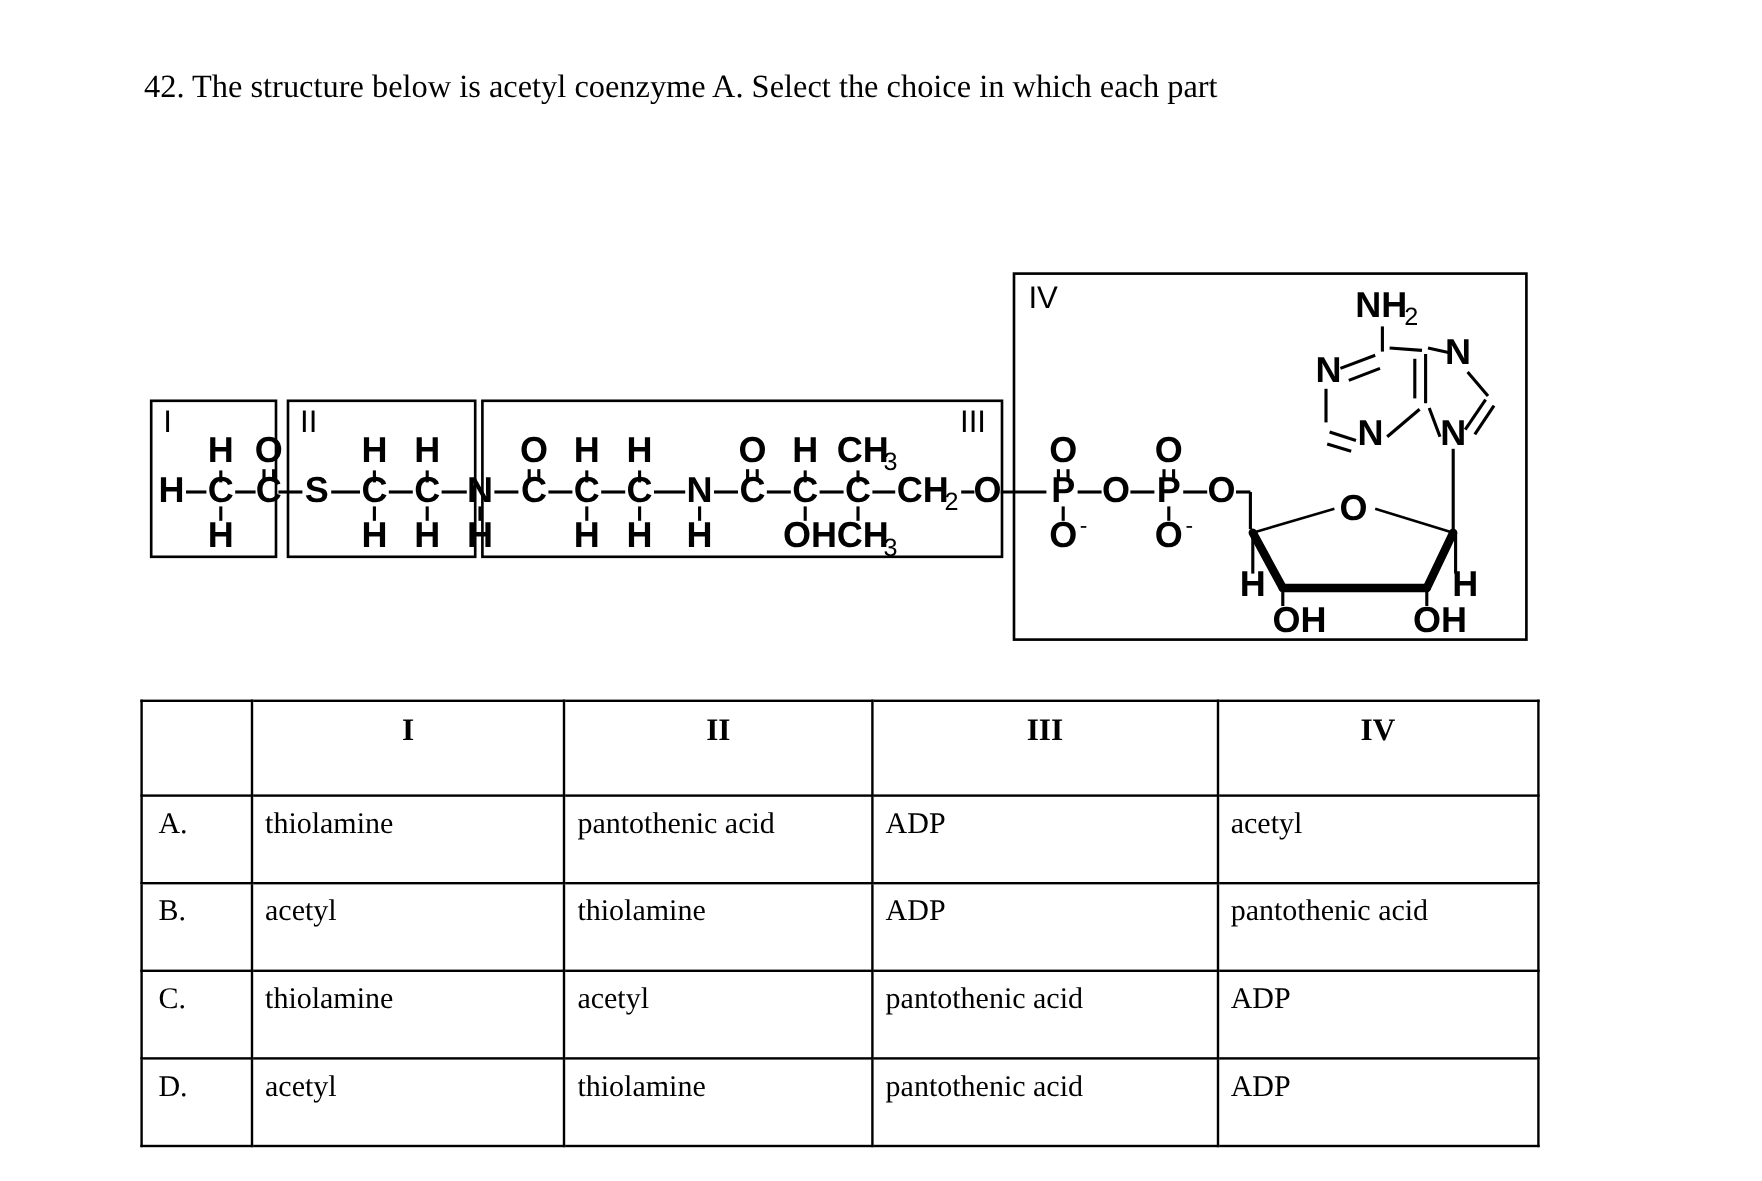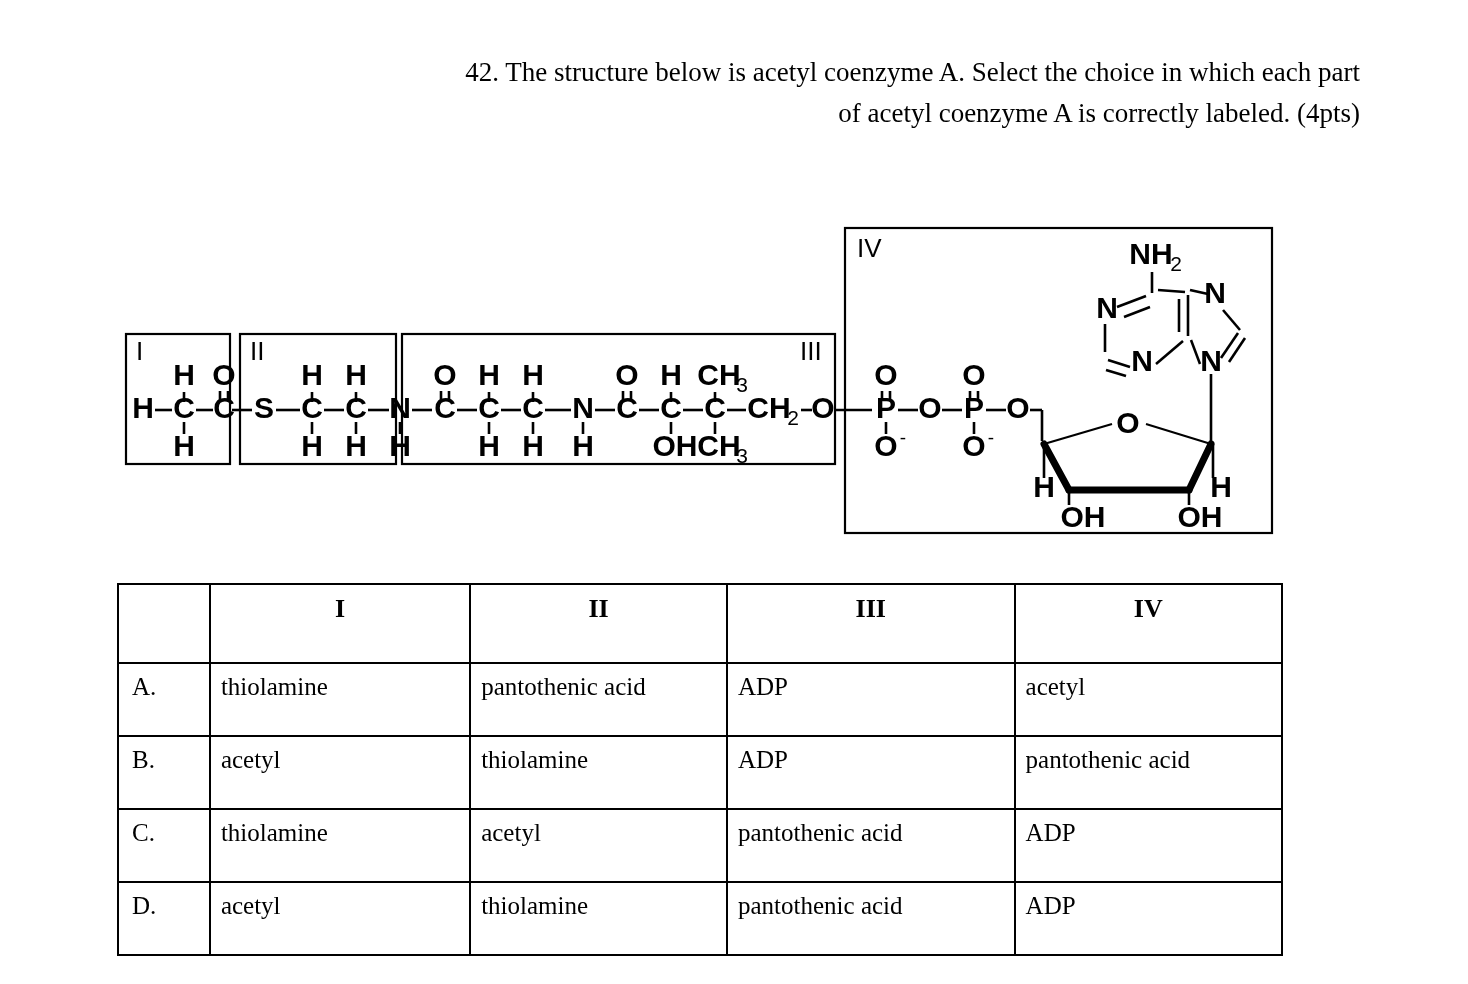--- a/index.html
+++ b/index.html
@@ -10,21 +10,20 @@
     color:#000;
     overflow:hidden;
     position:relative;
   }
   #question{
     position:absolute;
     left:120px; top:52px;
     width:1240px;
     font-size:27px;
     line-height:1.52;
-    text-align:right;
   }
   #question .line2{ display:block; margin-left:58px; }
 
   
   #structure{
     position:absolute;
     left:0; top:0;
     width:1468px; height:570px;
     pointer-events:none;
   }
@@ -64,21 +63,20 @@
   .col-ii  { width:260px; }
   .col-iii { width:292px; }
   .col-iv  { width:271px; }
 </style>
 </head>
 <body>
 
 <div id="question">
   <span>42.</span>
   <span>The structure below is acetyl coenzyme A.  Select the choice in which each part</span>
-  <span class="line2">of acetyl coenzyme A is correctly labeled. (4pts)</span>
 </div>
 
 <div id="structure">
 <svg width="1468" height="570" viewBox="0 0 1468 570" xmlns="http://www.w3.org/2000/svg">
   <style>
     .bond{stroke:#000;stroke-width:2.6;fill:none;}
     .bondthin{stroke:#000;stroke-width:2.2;fill:none;}
     .boxline{stroke:#000;stroke-width:2.2;fill:none;}
     .at{font-family:"Liberation Sans", sans-serif;font-size:30px;text-anchor:middle;fill:#000;}
     .atb{font-family:"Liberation Sans", sans-serif;font-size:30px;text-anchor:middle;fill:#000;font-weight:bold;}

